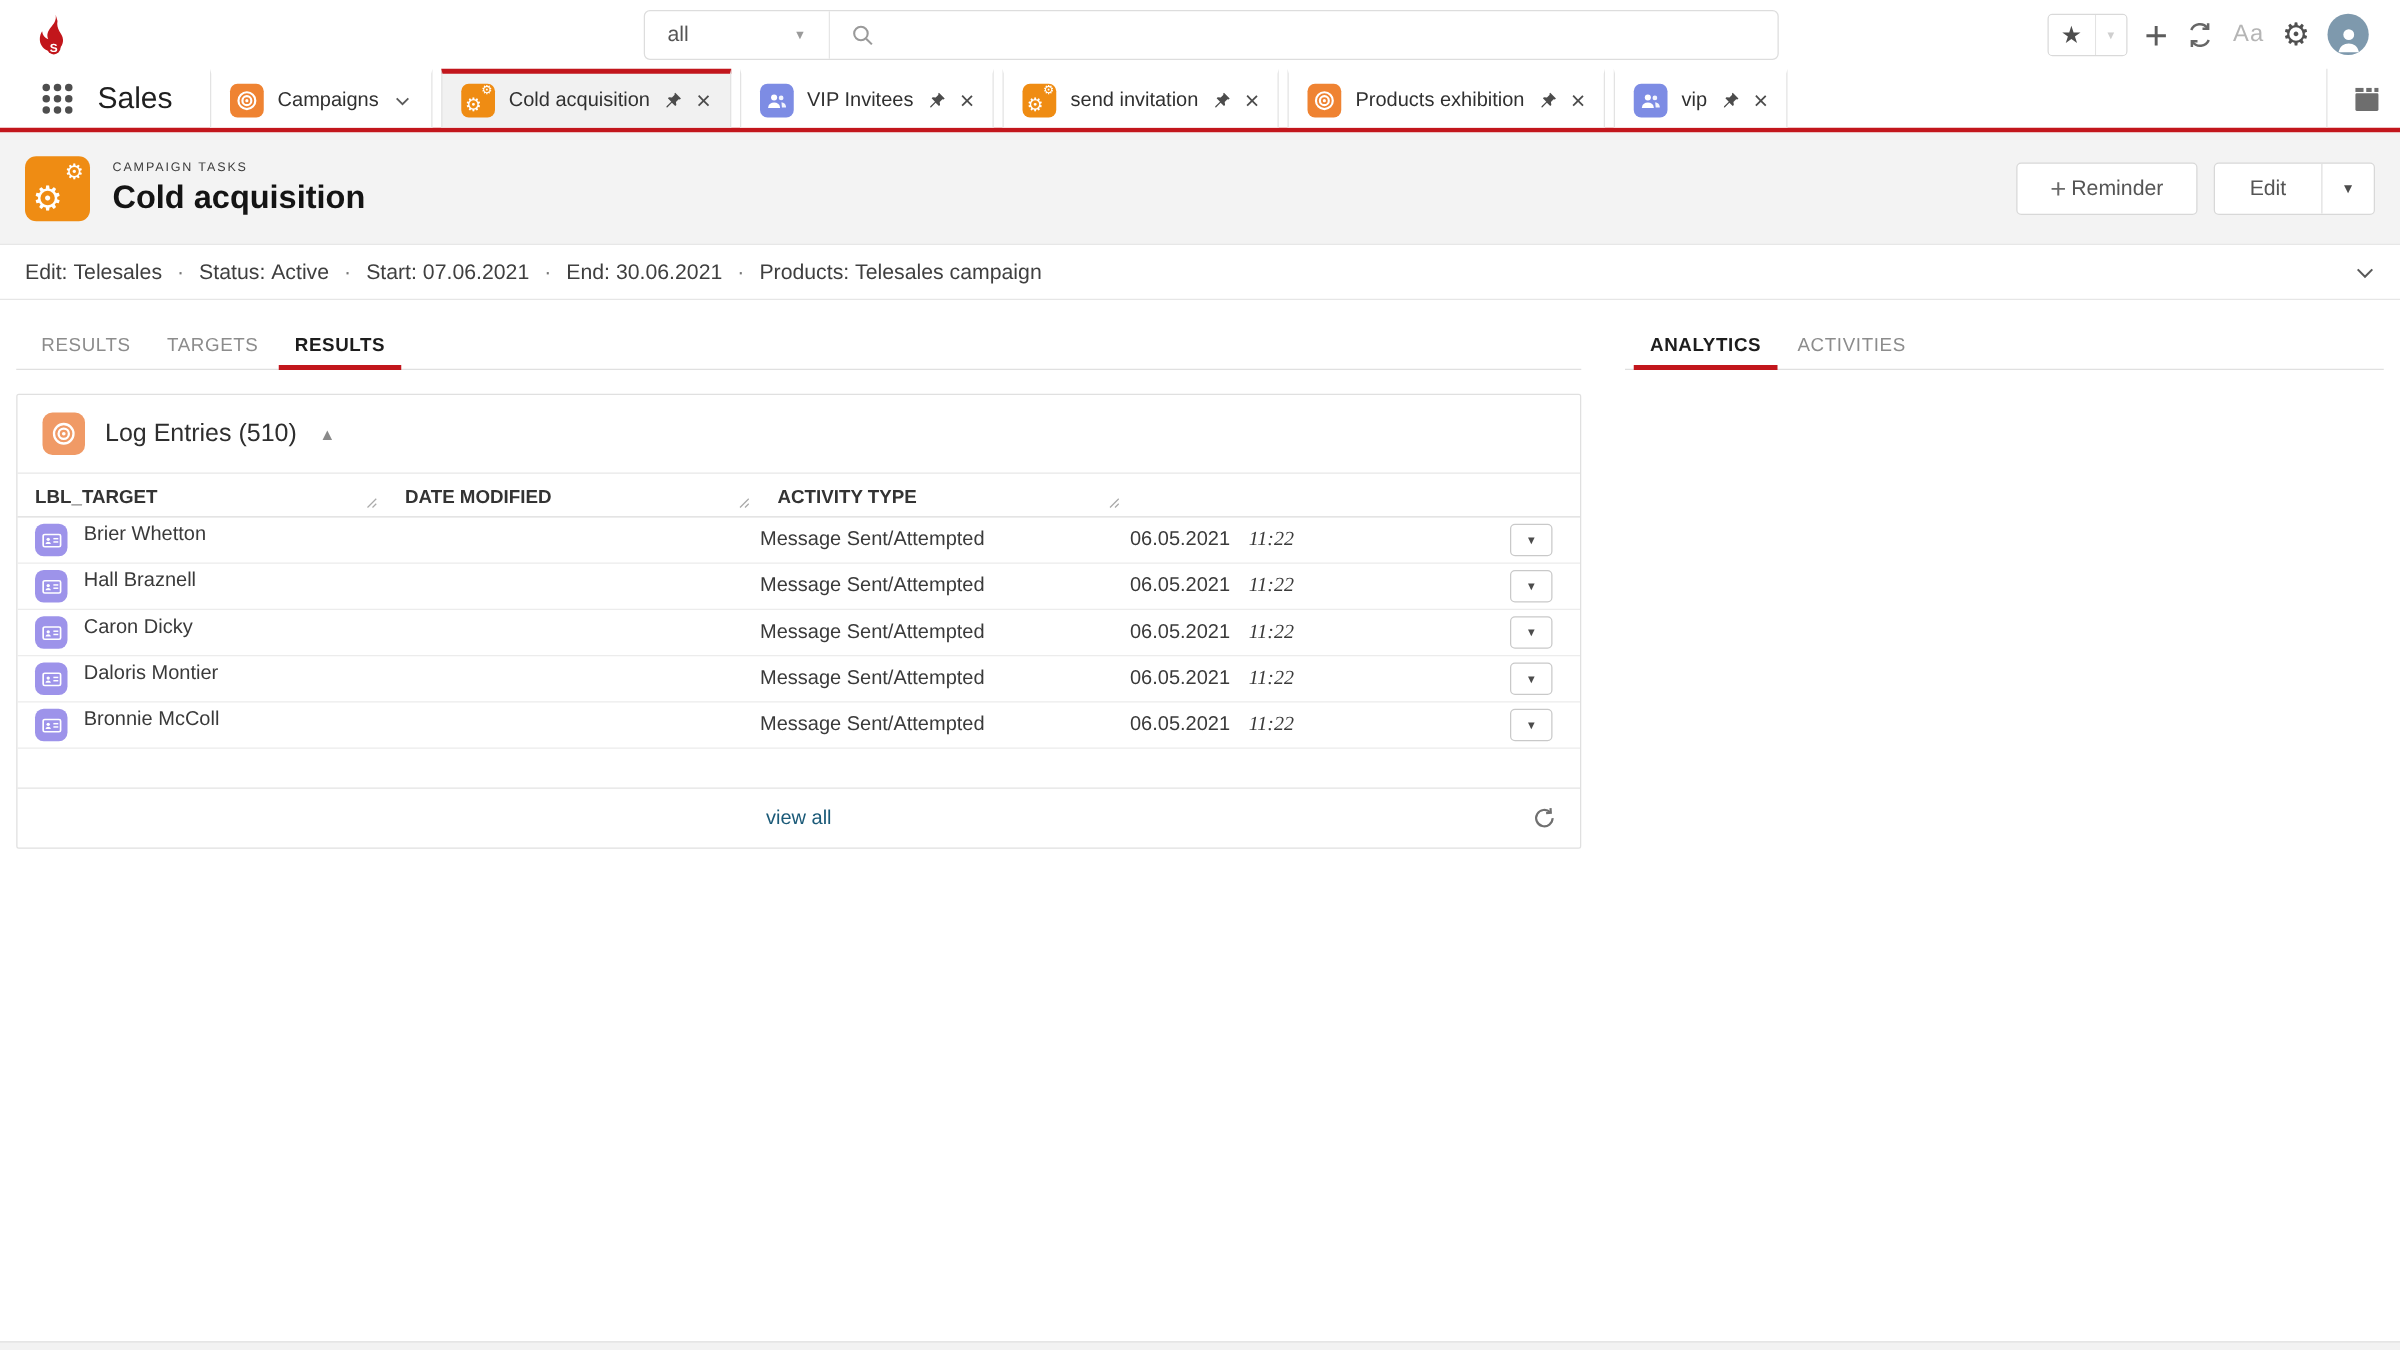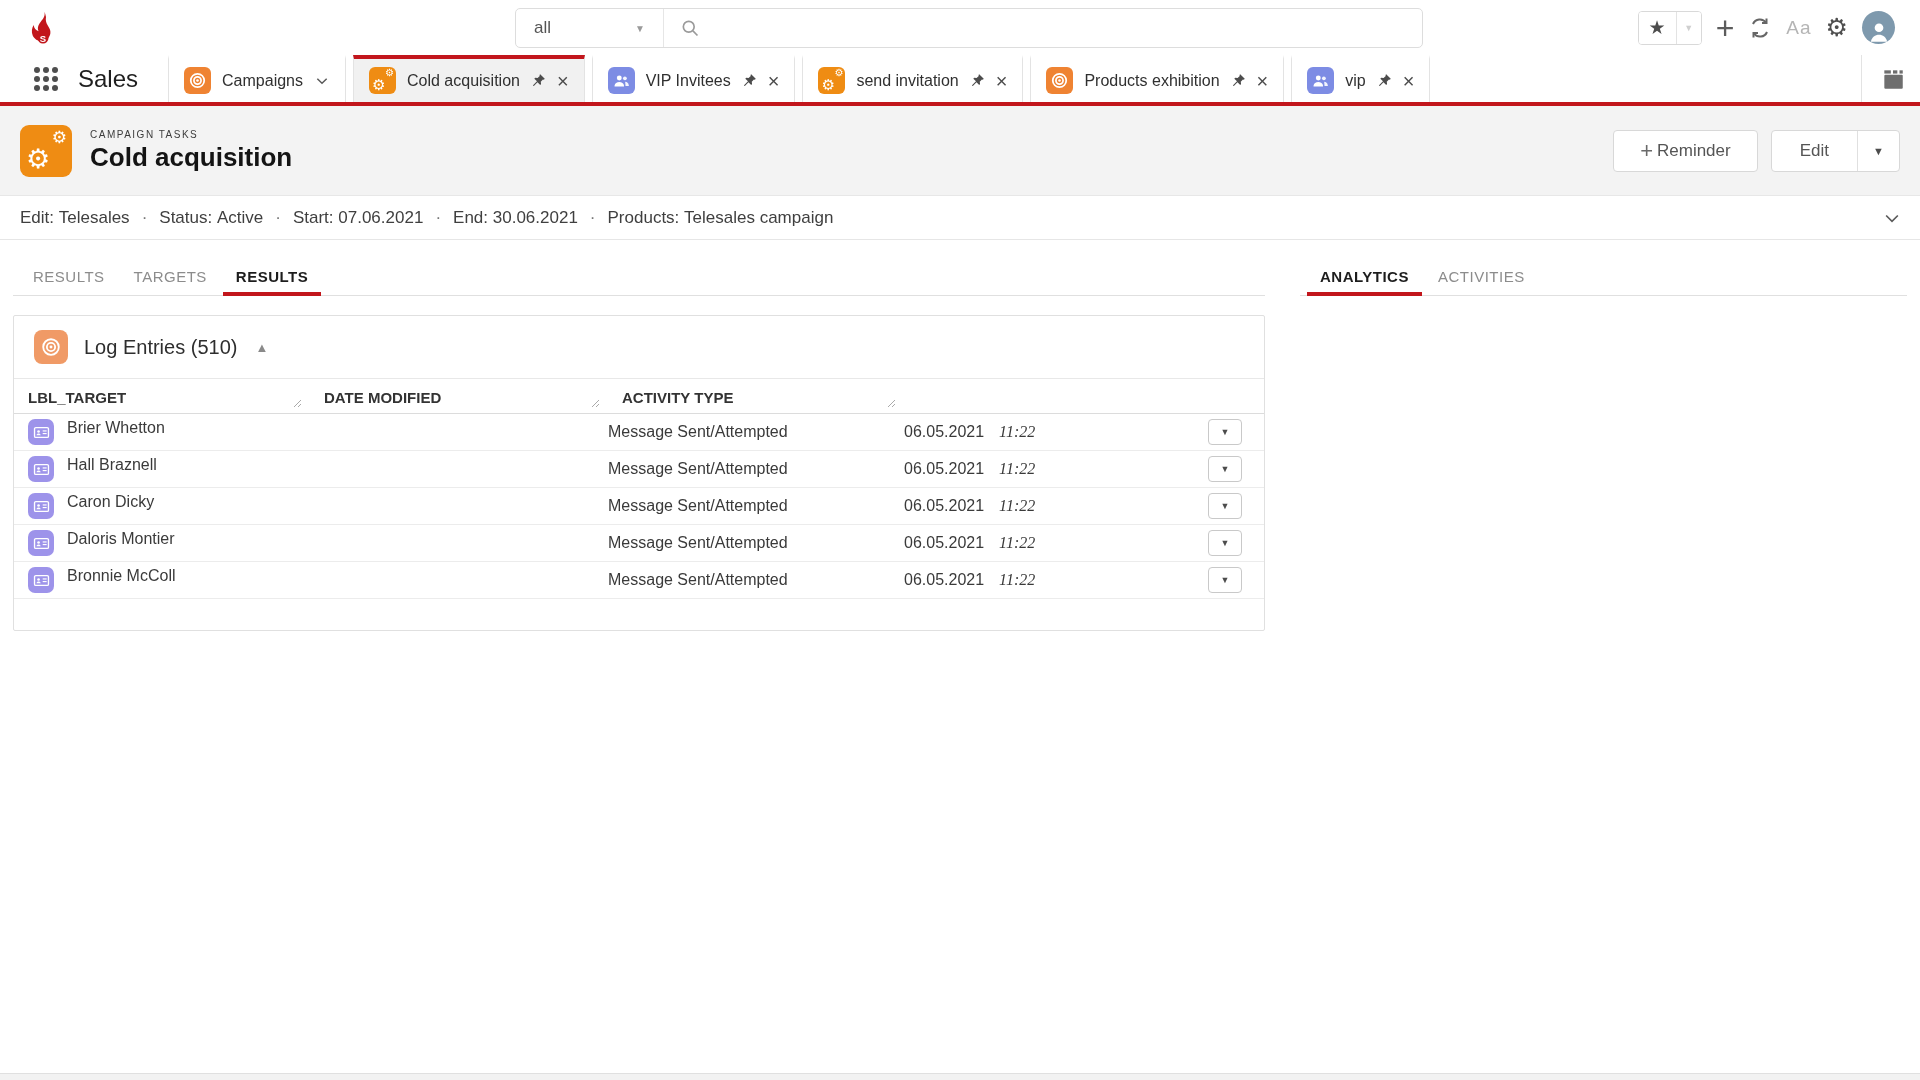--- a/index.html
+++ b/index.html
@@ -522,20 +522,29 @@
           <div class="celltype">Message Sent/Attempted</div>
           <div class="celldate">
             <span>06.05.2021</span><span class="time">11:22</span>
           </div>
           <div class="rowact">
             <button class="rowdrop">▼</button>
           </div>
         </div>
 
       <div class="gaprow"></div>
+      <div class="cardfoot">
+        <button class="viewall">view all</button>
+        <button class="refresh">
+          <svg viewBox="0 0 24 24" width="21" height="21" fill="none" stroke="#707070" stroke-width="2">
+            <path d="M19.5 12a7.5 7.5 0 1 1-2.2-5.3"></path>
+              <polyline points="17.6 2.8 17.9 7.1 13.6 7.4"></polyline>
+          </svg>
+        </button>
+      </div>
     </div>
   </div>
 
   <div class="col-right">
     <div class="mtabs">
       <div class="mtab active">
           <span>ANALYTICS</span>
         </div>
         <div class="mtab">
           <span>ACTIVITIES</span>

